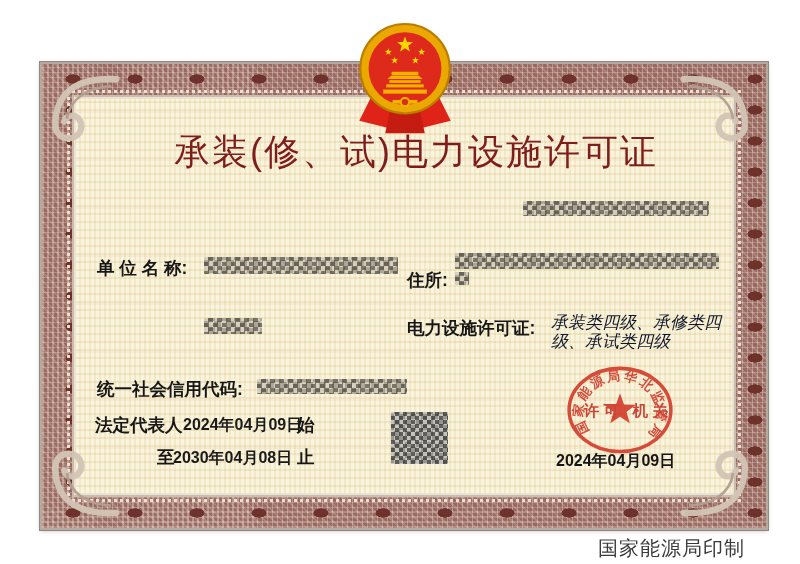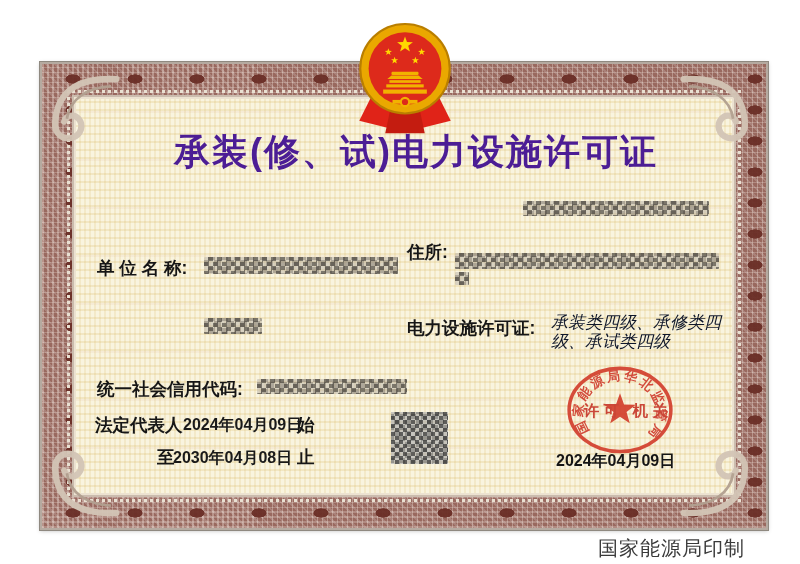--- a/index.html
+++ b/index.html
@@ -31,21 +31,21 @@
     border:2px solid #cbbcae;
     outline:3px dotted #e9e0d2;outline-offset:2px;
     box-shadow:inset 0 0 0 2px #ece2d0;
   }
   .flourish{position:absolute;width:72px;height:72px;opacity:.95;}
   
   .emblem{position:absolute;left:353px;top:14px;width:104px;height:124px;}
   
   .title{
     position:absolute;left:40px;top:128px;width:752px;text-align:center;
-    font-size:36px;font-weight:bold;letter-spacing:2px;color:#4c1d95;white-space:nowrap;
+    font-size:36px;font-weight:normal;letter-spacing:2px;color:#7f1d1d;white-space:nowrap;
   }
   .lbl{position:absolute;font-weight:bold;font-size:17.5px;color:#161616;white-space:nowrap;}
   .val{position:absolute;font-size:17px;color:#0f172a;font-style:italic;}
   .date-txt{position:absolute;font-size:16px;font-weight:600;color:#1a1a1a;white-space:nowrap;}
   .class-value{left:551px;top:313px;width:170px;line-height:19px;}
   .footer-print{position:absolute;left:598px;top:535px;font-size:20px;color:#3a3a3a;letter-spacing:1px;}
   
   .px{
     position:absolute;border-radius:1px;
     background:
@@ -114,21 +114,21 @@
     </g>
     <circle cx="50" cy="84" r="4" fill="#dd2a1b" stroke="#f2b200" stroke-width="2"></circle>
   </svg>
 
   <div class="title">承装(修、试)电力设施许可证</div>
 
   <div class="px" style="left:523px;top:201px;width:186px;height:15px;"></div>
 
   <div class="lbl" style="left:97px;top:256px;">单 位 名 称:</div>
   <div class="px" style="left:204px;top:257px;width:194px;height:17px;"></div>
-  <div class="lbl" style="left:407px;top:240px;">住所:</div>
+  <div class="lbl" style="left:407px;top:268px;">住所:</div>
   <div class="px" style="left:455px;top:253px;width:264px;height:16px;"></div>
   <div class="px" style="left:455px;top:272px;width:14px;height:13px;"></div>
 
   <div class="px" style="left:204px;top:318px;width:58px;height:16px;"></div>
   <div class="lbl" style="left:407px;top:316px;">电力设施许可证:</div>
   <div class="val class-value">承装类四级、承修类四级、承试类四级</div>
 
   <div class="lbl" style="left:97px;top:377px;">统一社会信用代码:</div>
   <div class="px" style="left:257px;top:379px;width:150px;height:15px;"></div>
 

